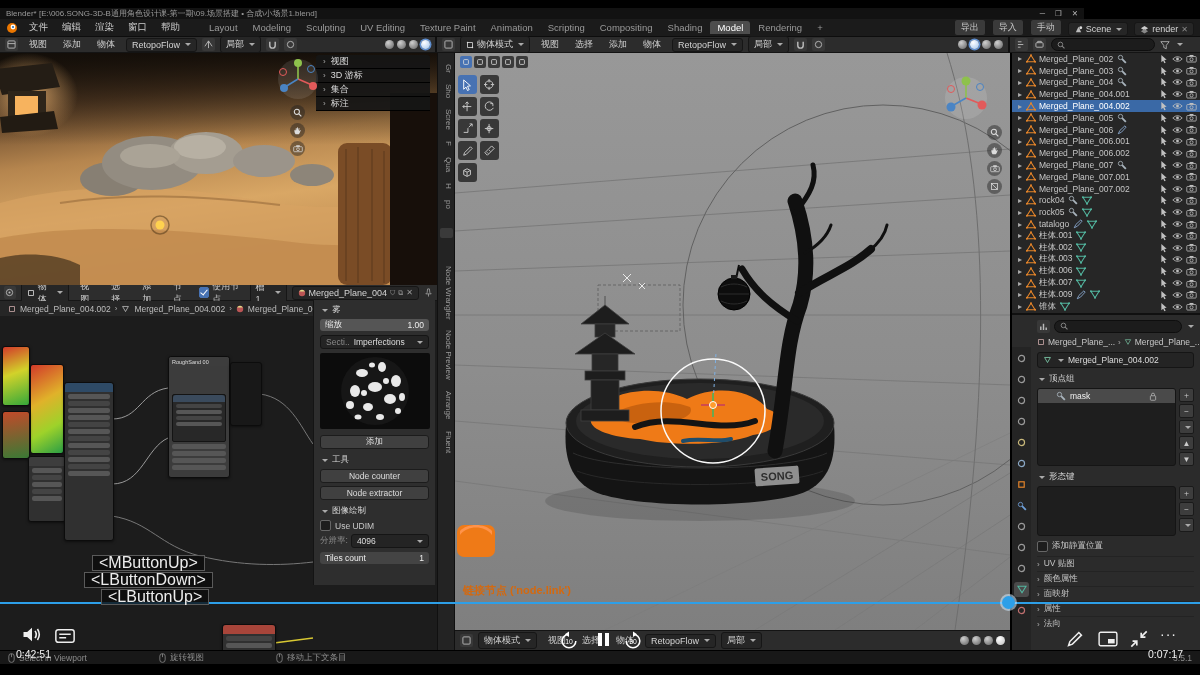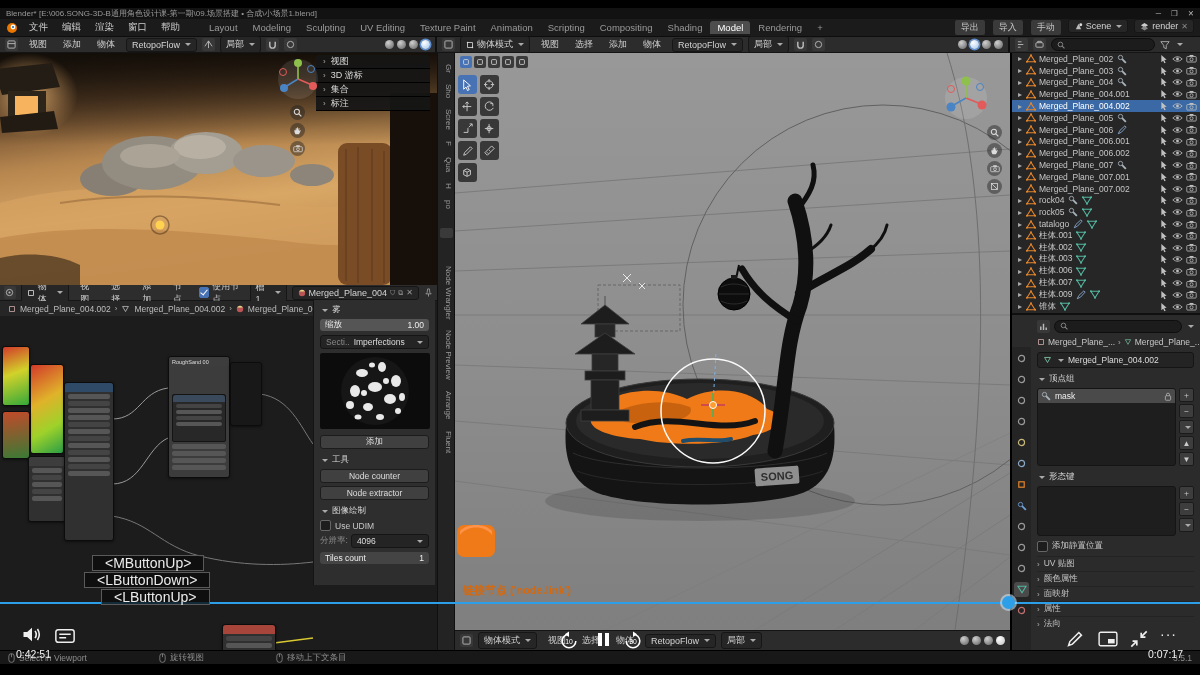--- a/index.html
+++ b/index.html
@@ -2,29 +2,29 @@
 <html><head>
 <meta charset="utf-8">
 <style>
   html,body{margin:0;padding:0;background:#000;}
   body{width:1200px;height:675px;position:relative;overflow:hidden;
        font-family:"Liberation Sans","DejaVu Sans",sans-serif;color:#c8c8c8;
        -webkit-font-smoothing:antialiased;}
   .abs{position:absolute;}
   .region{position:absolute;overflow:hidden;}
   
-  #titlebar{left:0;top:8px;width:1200px;height:11px;background:#121212;font-size:8px;color:#9a9a9a;
+  #titlebar{left:0;top:8px;width:1084px;height:11px;background:#121212;font-size:8px;color:#9a9a9a;
             display:flex;align-items:center;padding:0 6px;box-sizing:border-box;gap:19px;}
   #win-controls{margin-left:auto;display:flex;gap:10px;font-size:7.5px;color:#bbb;}
   #menubar{left:0;top:19px;width:1200px;height:18px;background:#1b1b1b;display:flex;align-items:center;
            font-size:9.5px;gap:2px;padding:0 6px;box-sizing:border-box;border-bottom:1px solid #0d0d0d;}
   .menuitem{padding:1px 6px;border-radius:2px;color:#cfcfcf;}
   .wstab{padding:1px 7px;border-radius:3px 3px 0 0;color:#9a9a9a;}
   .wstab.active{background:#4d4d4d;color:#fff;}
-  #topbar-right{margin-left:auto;display:flex;align-items:flex-start;gap:6px;}
+  #topbar-right{margin-left:auto;display:flex;align-items:flex-end;gap:6px;}
   .pill{background:#262626;border:1px solid #161616;border-radius:3px;padding:1px 5px;
         display:inline-flex;align-items:center;gap:3px;font-size:9px;color:#d4d4d4;}
   .pillbtn{background:#3a3a3a;border:1px solid #1a1a1a;border-radius:3px;padding:1px 6px;font-size:9px;}
   
   #headerrow{left:0;top:37px;width:1200px;height:16px;background:#2c2c2c;display:flex;
              border-bottom:1px solid #141414;box-sizing:border-box;}
   .hdr{display:flex;align-items:center;gap:5px;font-size:9px;color:#cfcfcf;padding:0 5px;box-sizing:border-box;}
   #hdr-left{width:437px;border-right:2px solid #101010;}
   #hdr-center{width:573px;border-right:2px solid #101010;}
   #hdr-right{flex:1;}
@@ -107,21 +107,21 @@
          display:flex;align-items:center;justify-content:center;font-size:8px;color:#ccc;}
   .prow{height:14px;display:flex;align-items:center;gap:4px;color:#c4c4c4;border-top:1px solid #232323;}
   
   #statusbar{left:0;top:650px;width:1200px;height:14px;background:#181818;border-top:1px solid #000;
              display:flex;align-items:center;font-size:8.5px;color:#8c8c8c;padding:0 8px;box-sizing:border-box;gap:0;}
   
   #progress-line{left:0;top:602px;width:1200px;height:2px;background:#2d9fe8;z-index:50;}
   #progress-dot{left:1002px;top:596px;width:13px;height:13px;border-radius:50%;background:#2d9fe8;
                 box-shadow:0 0 0 2px rgba(210,235,255,.55);z-index:51;}
   .keybadge{position:absolute;background:rgba(12,12,12,0.8);border:1px solid #5a5a5a;color:#ececec;
-            font-size:14px;padding:0 12px;height:14px;display:flex;align-items:center;z-index:52;}
+            font-size:16px;padding:0 6px;height:14px;display:flex;align-items:center;z-index:52;}
   .ptime{position:absolute;color:#f2f2f2;font-size:10.5px;z-index:52;margin-top:40px;}
   .picon{position:absolute;z-index:52;color:#eee;}
   #pause-btn{left:598px;top:633px;display:flex;gap:3px;z-index:52;}
   #pause-btn div{width:4px;height:13px;background:#fff;}
   #skipback,#skipfwd{width:22px;height:20px;}
   #letterbox-top{left:0;top:0;width:1200px;height:8px;background:#000;z-index:60;}
   #letterbox-bot{left:0;top:664px;width:1200px;height:11px;background:#000;z-index:60;}
   .dim{color:#8a8a8a;}
   .chev{color:#aaa;font-size:8px;}
   .checkbox{width:9px;height:9px;border:1px solid #666;border-radius:2px;background:#1d1d1d;display:inline-block;}
@@ -1738,21 +1738,21 @@
       <span class="caret"></span>
       <span style="flex:1">Merged_Plane_004.002</span>
     </div>
     <div class="sechead">
       <span class="caret"></span>
       <span>顶点组</span>
     </div>
     <div style="display:flex;gap:3px">
       <div class="listbox" style="flex:1;height:76px">
         <div id="vg-items">
-            <div style="height: 14px; background: rgb(74, 74, 74); display: flex; align-items: center; gap: 4px; padding: 0px 2px; border-radius: 2px 2px 0px 0px; color: rgb(238, 238, 238);">
+            <div style="height: 14px; background: rgb(74, 74, 74); display: flex; align-items: center; gap: 4px; padding: 0px 17px; border-radius: 2px 2px 0px 0px; color: rgb(238, 238, 238);">
               <span class="icn olico">
                 <svg width="10" height="10" viewBox="0 0 12 12">
                   <circle cx="4.2" cy="4.2" r="2.6" fill="none" stroke="#a9b4bd"></circle>
                   <path d="M6.2 6.2 L10.6 10.6" stroke="#a9b4bd" stroke-width="2.2"></path>
                 </svg>
               </span>
               <span>mask</span>
               <span class="sp" style="flex: 1 1 0%;"></span>
               <span class="icn olico">
                 <svg width="8" height="9" viewBox="0 0 10 12">

